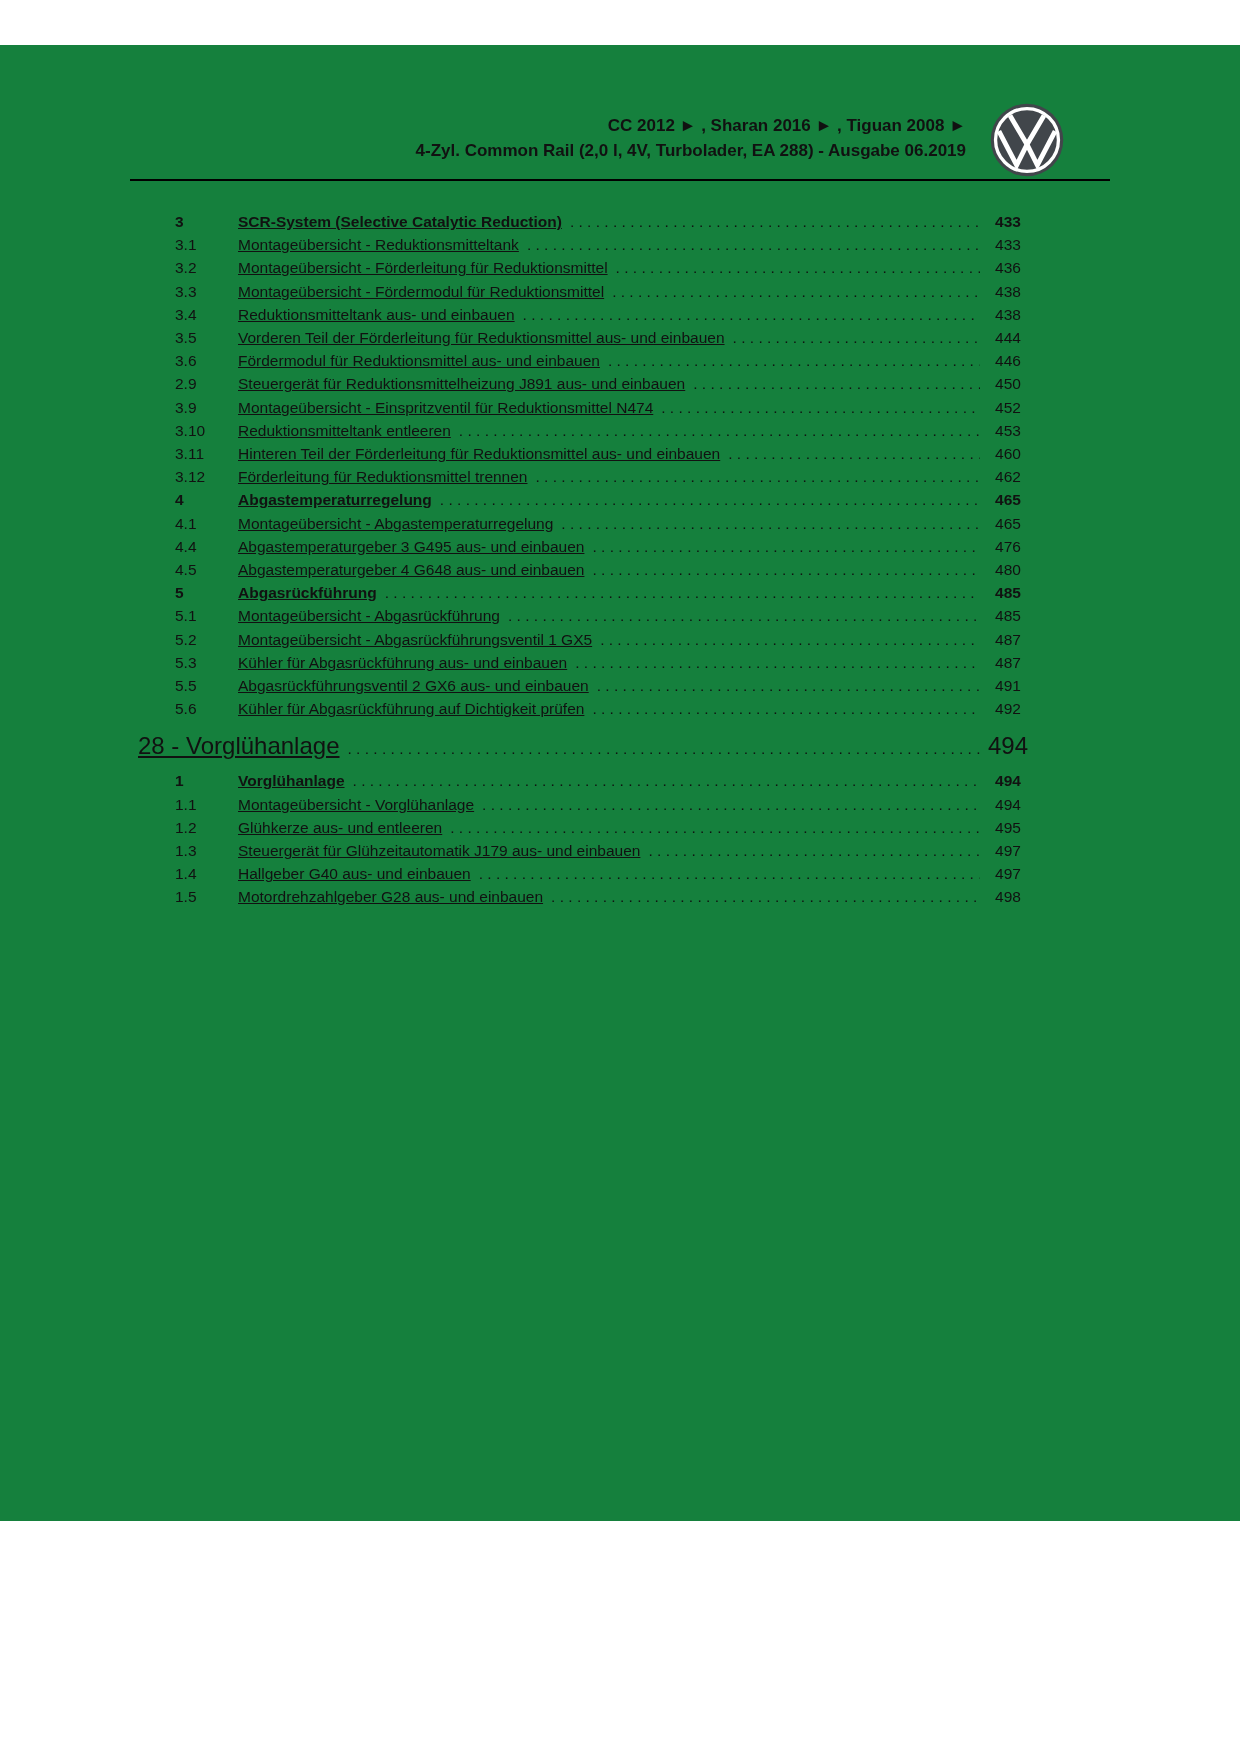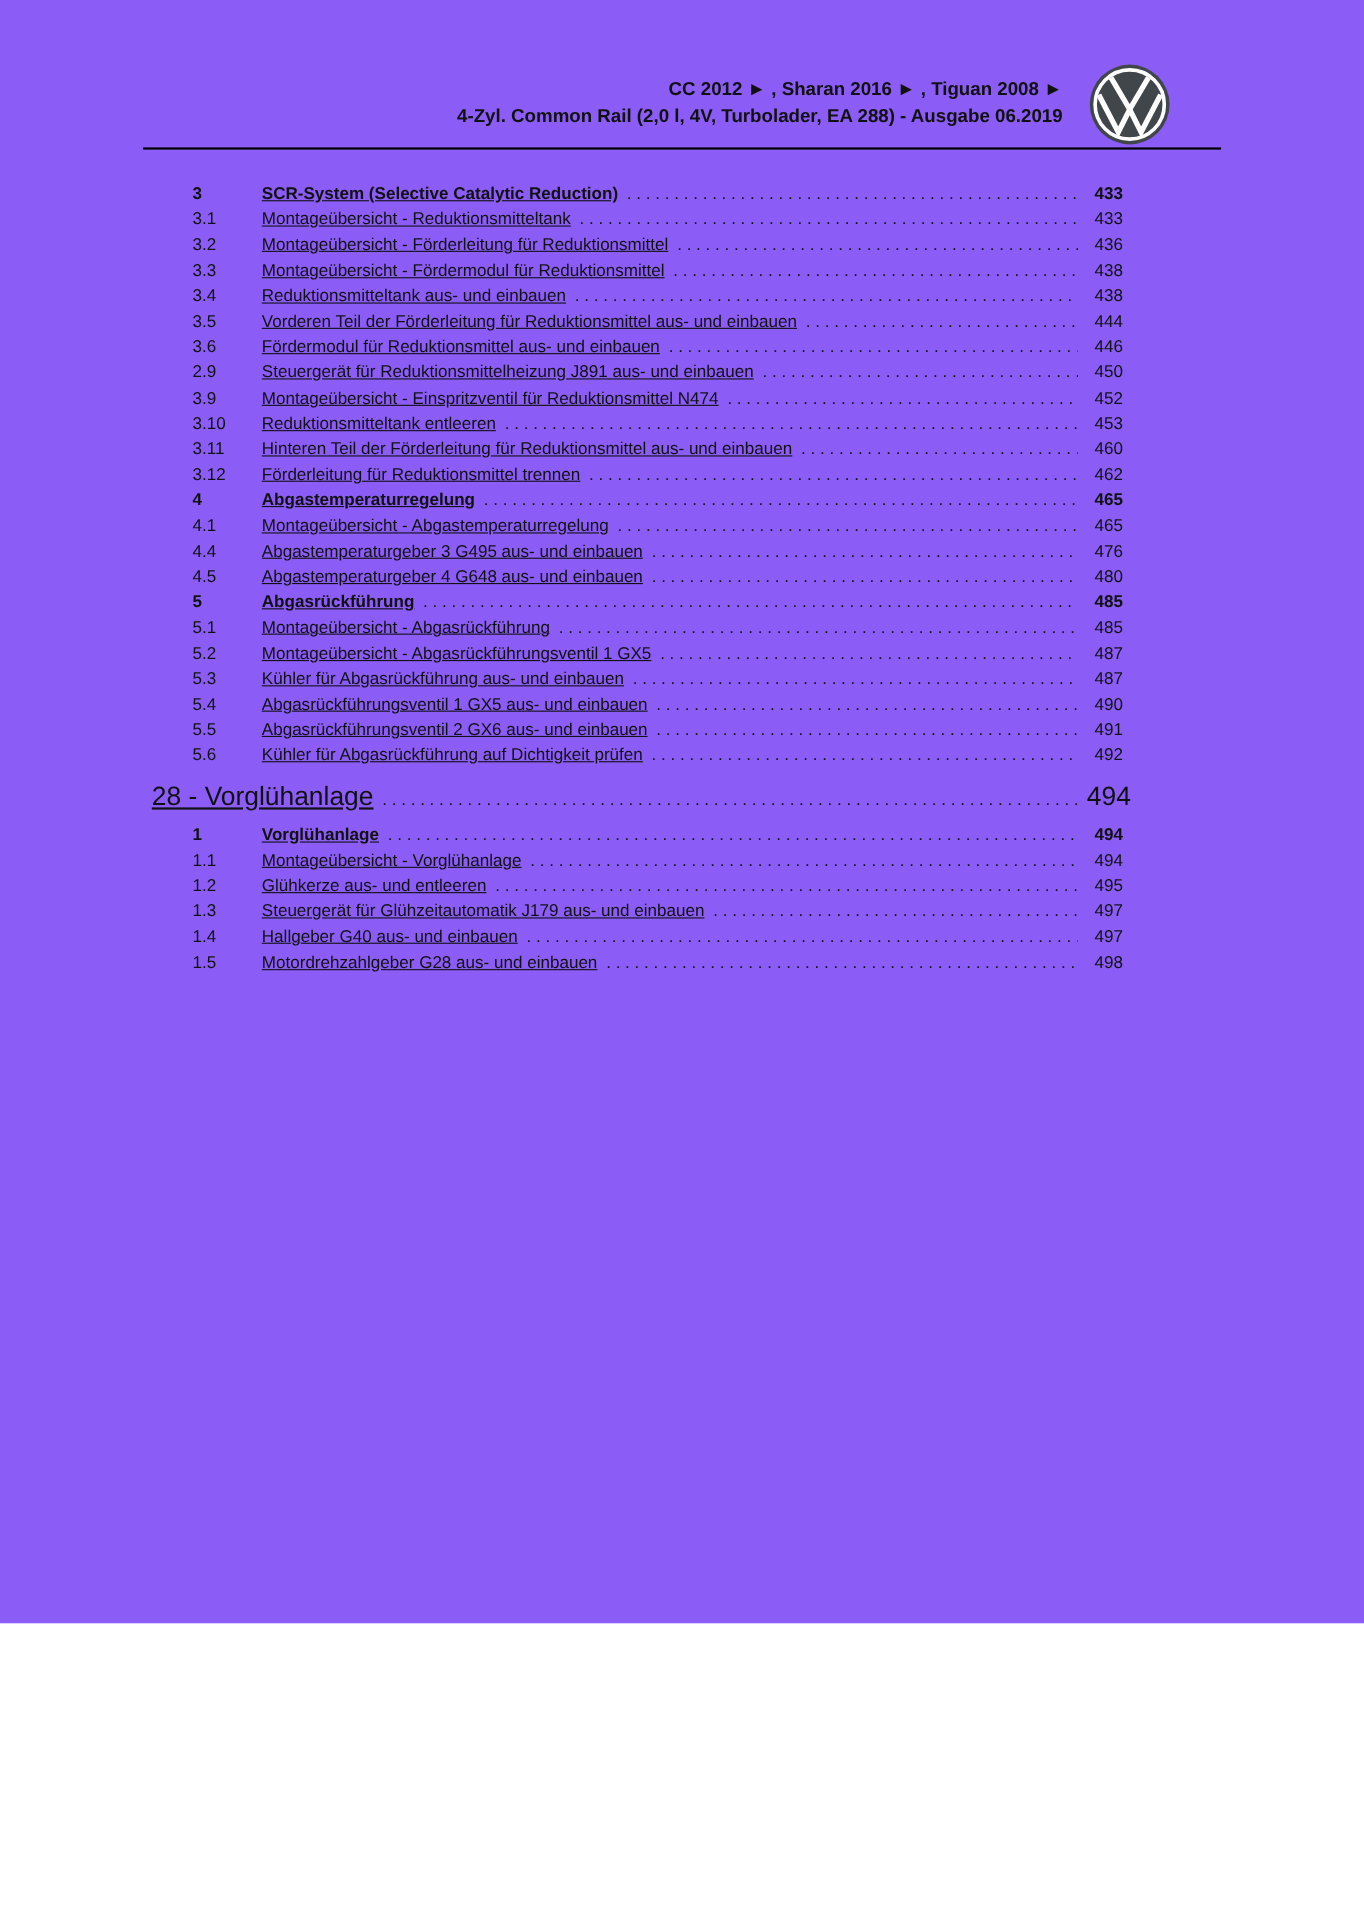--- a/index.html
+++ b/index.html
@@ -3,22 +3,23 @@
 <meta charset="utf-8">
 <style>
   * { margin: 0; padding: 0; box-sizing: border-box; }
   html, body { background: #ffffff; }
   body { font-family: "Liberation Sans", sans-serif; color: #111; }
 
   .page {
     position: relative;
     width: 1240px;
     height: 1476px;
-    background: #8b5cf6;
+    background: #15803d;
     overflow: hidden;
+    margin-top: 45px;
   }
 
   
   .header {
     position: absolute;
     top: 58px;
     left: 130px;
     width: 980px;
     display: flex;
     justify-content: flex-end;
@@ -232,26 +233,20 @@
       <span class="leader"></span>
       <span class="pagecol">487</span>
     </div>
       <div class="row item">
       <span class="num">5.3</span>
       <span class="title">Kühler für Abgasrückführung aus- und einbauen</span>
       <span class="leader"></span>
       <span class="pagecol">487</span>
     </div>
       <div class="row item">
-      <span class="num">5.4</span>
-      <span class="title">Abgasrückführungsventil 1 GX5 aus- und einbauen</span>
-      <span class="leader"></span>
-      <span class="pagecol">490</span>
-    </div>
-      <div class="row item">
       <span class="num">5.5</span>
       <span class="title">Abgasrückführungsventil 2 GX6 aus- und einbauen</span>
       <span class="leader"></span>
       <span class="pagecol">491</span>
     </div>
       <div class="row item">
       <span class="num">5.6</span>
       <span class="title">Kühler für Abgasrückführung auf Dichtigkeit prüfen</span>
       <span class="leader"></span>
       <span class="pagecol">492</span>

